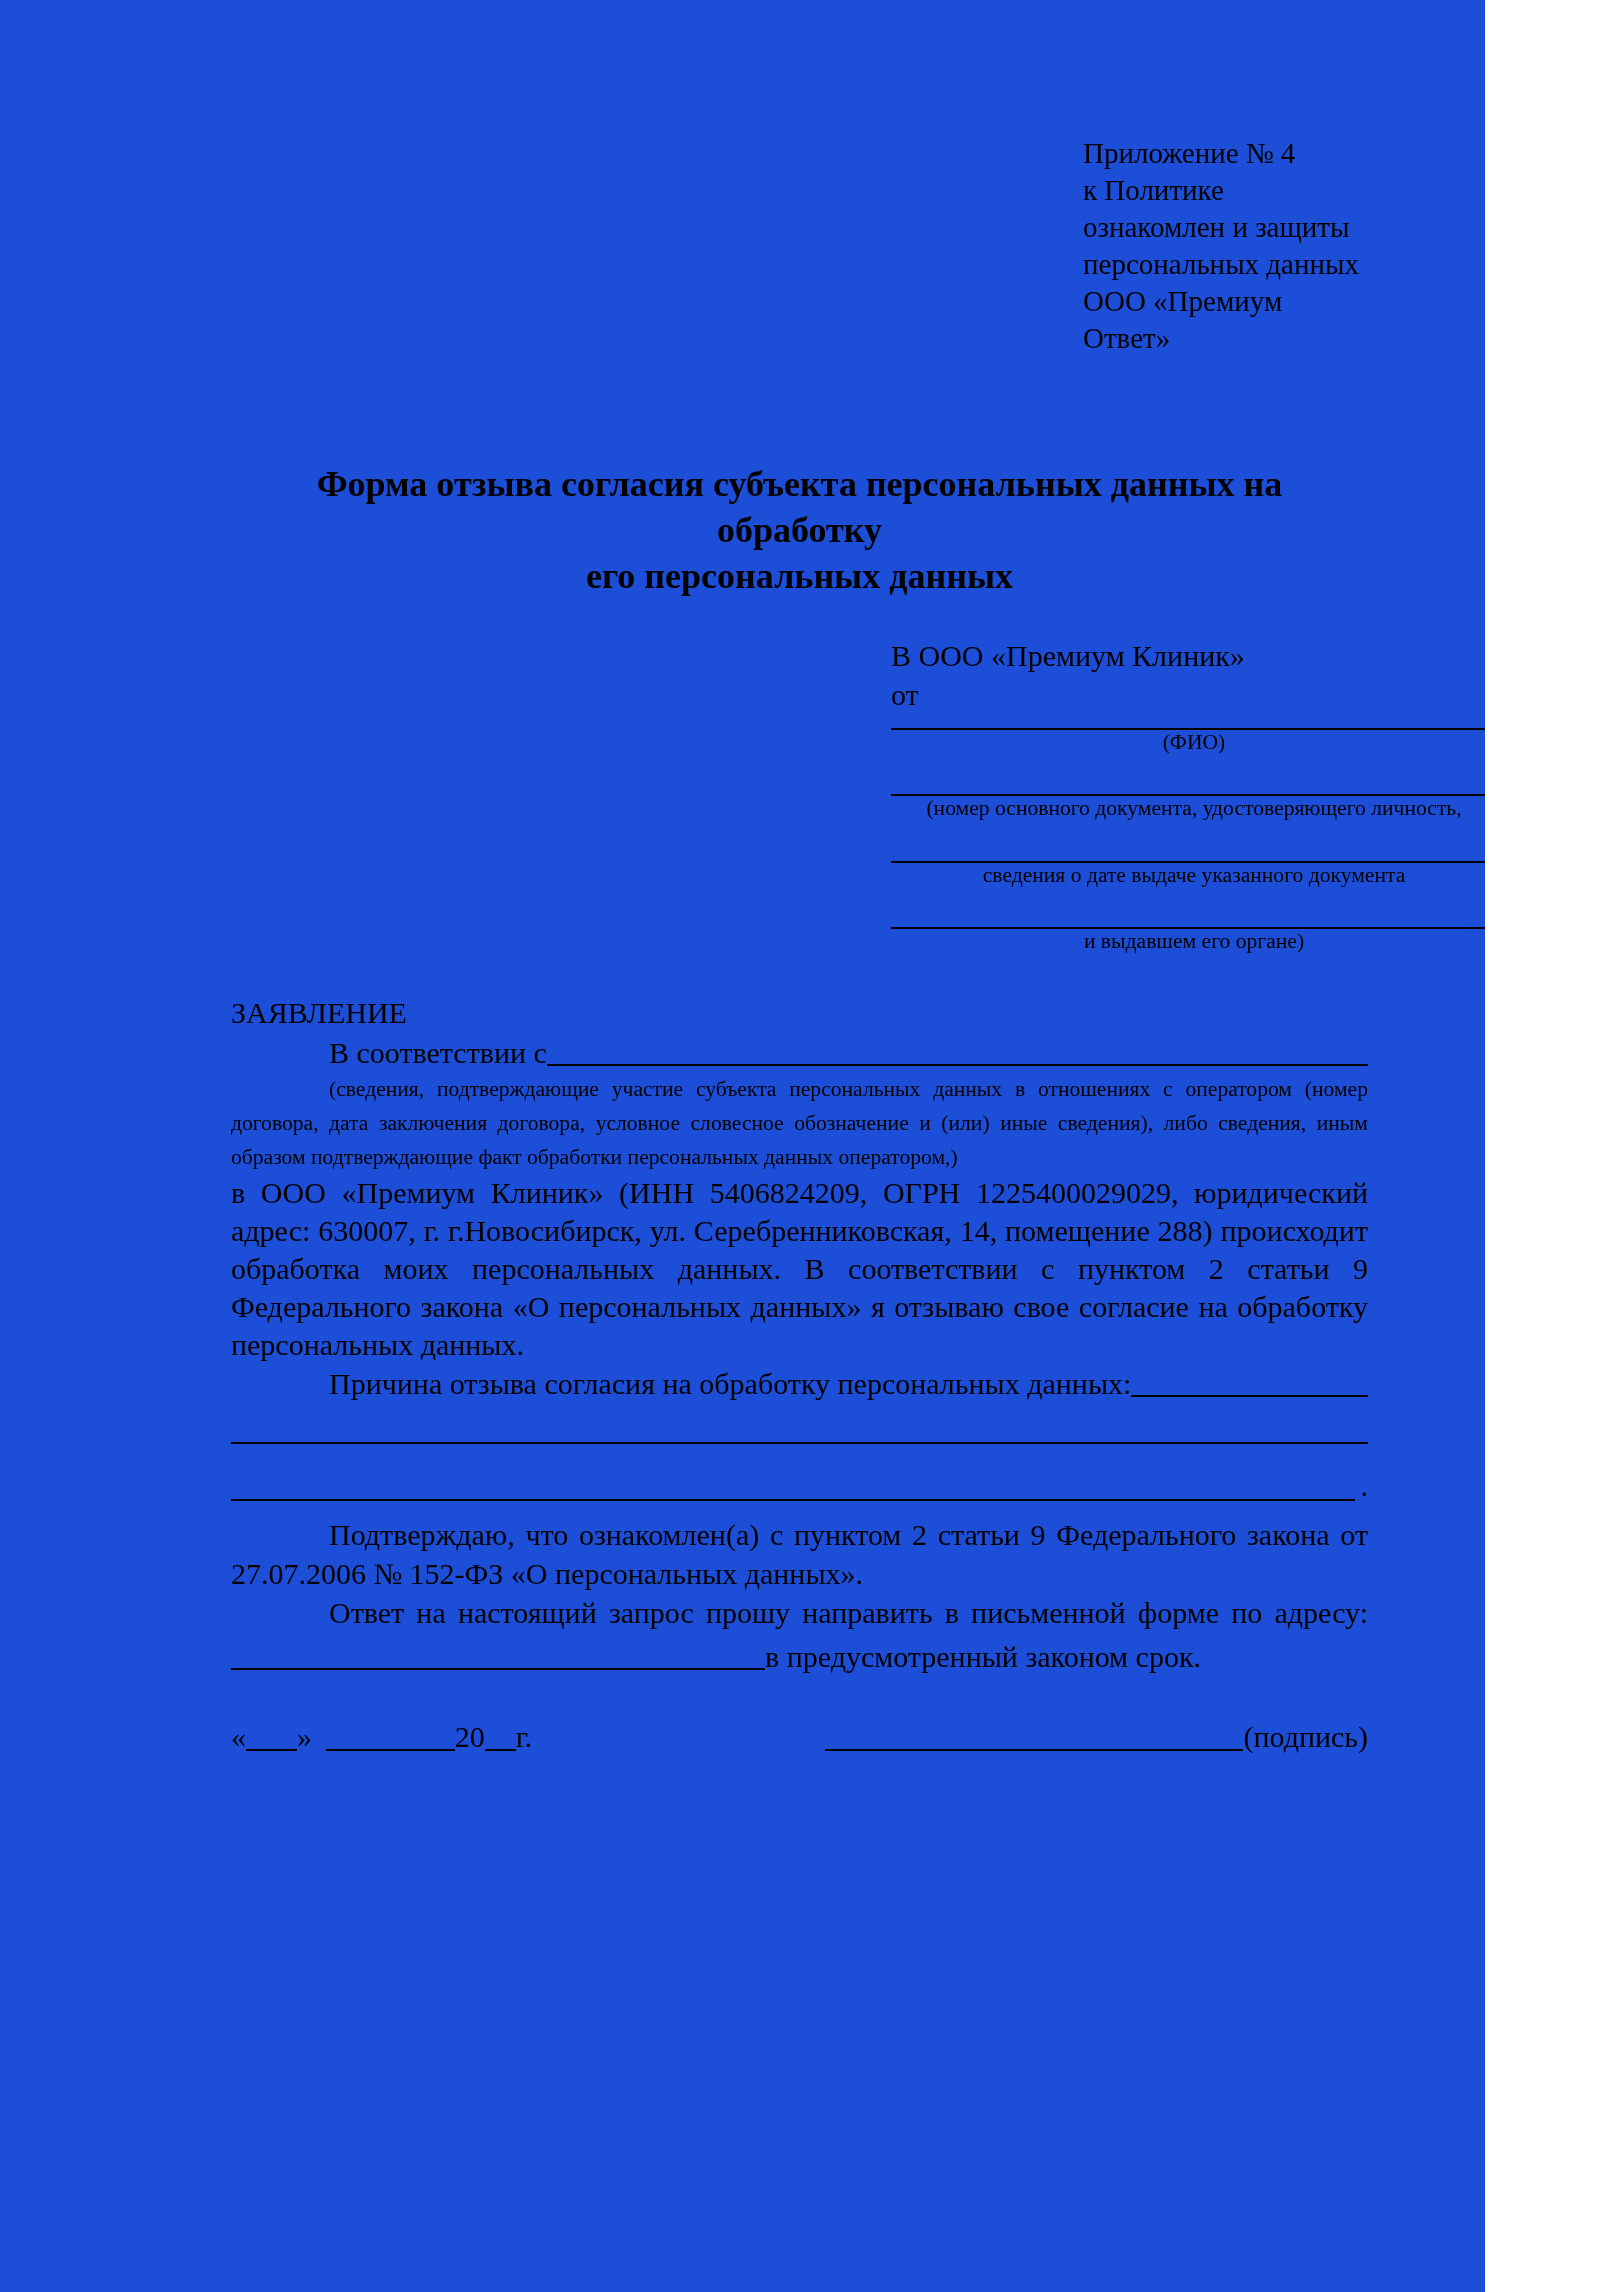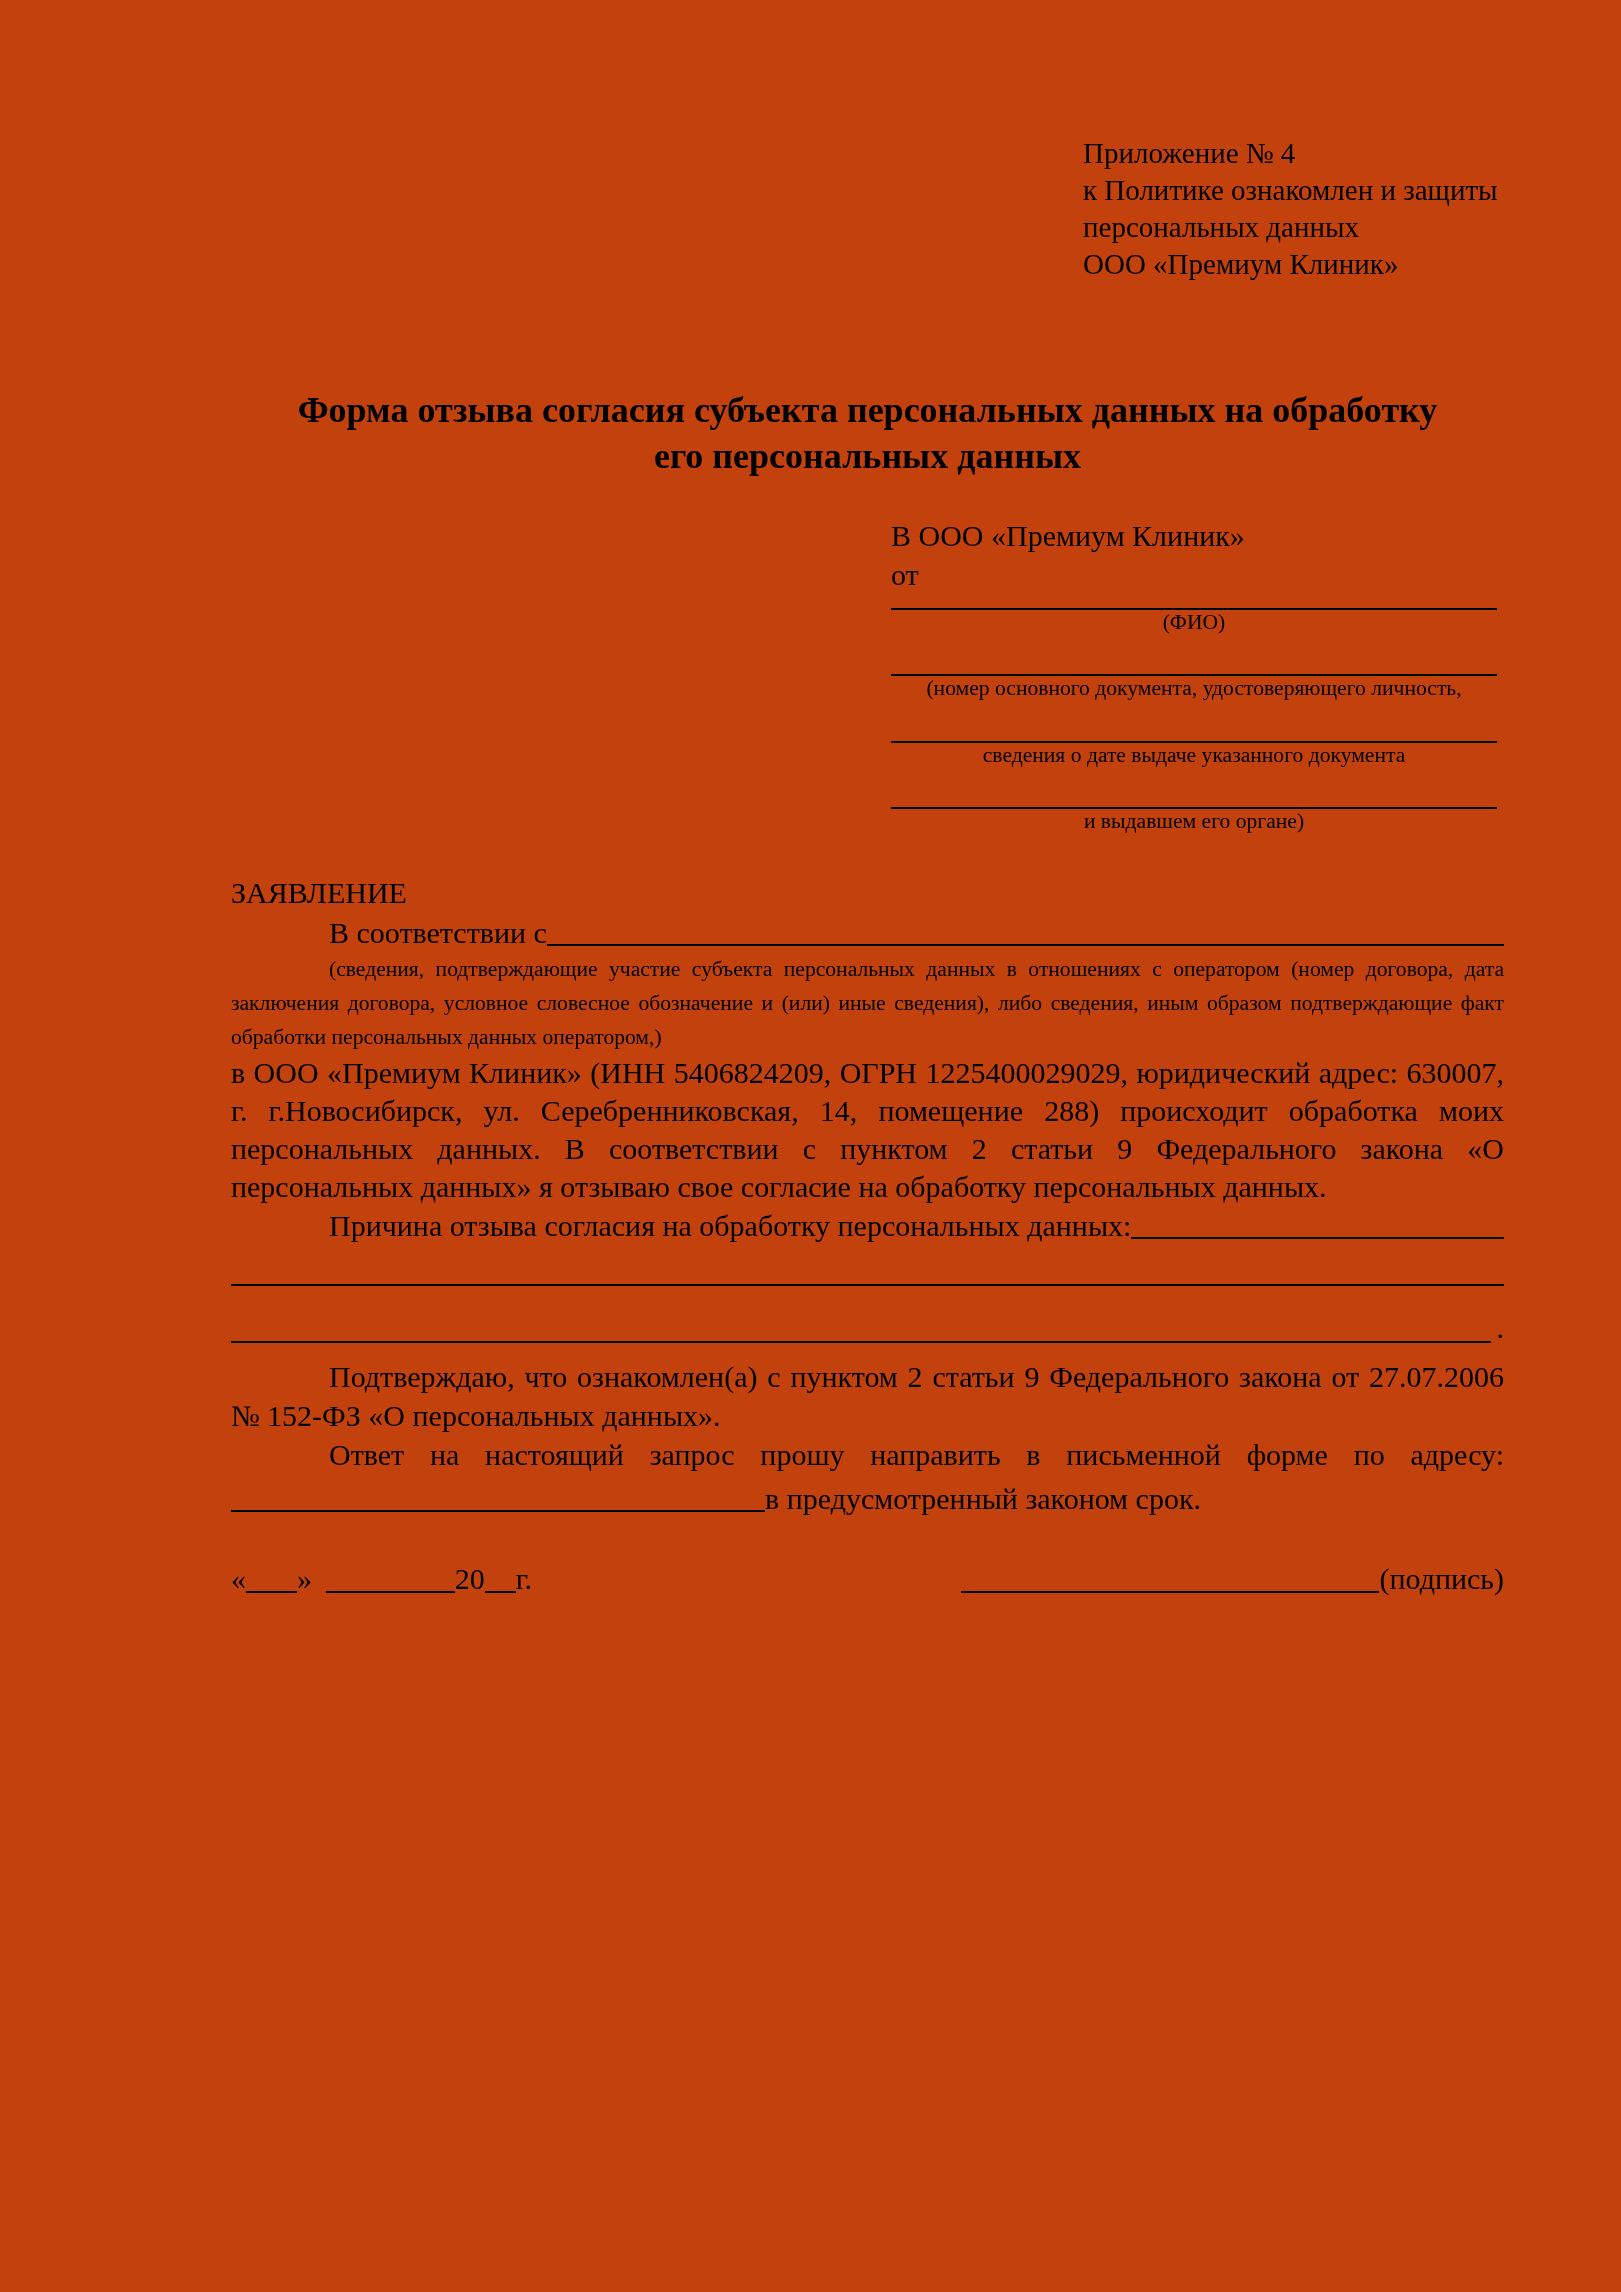--- a/index.html
+++ b/index.html
@@ -1,21 +1,21 @@
 <!DOCTYPE html>
 <html lang="ru"><head>
 <meta charset="utf-8">
 <style>
   * { box-sizing: border-box; margin: 0; padding: 0; }
   html, body { background: #ffffff; }
   .page {
     position: relative;
-    width: 1621px;
+    width: 1485px;
     height: 2293px;
-    background: #c2410c;
+    background: #1d4ed8;
     color: #000000;
     font-family: "Liberation Serif", "DejaVu Serif", serif;
     padding: 135px 117px 0 231px; 
     overflow: hidden;
   }
   
   .hdr {
     margin-left: 852px;
     font-size: 29px;
     line-height: 37px;
@@ -137,21 +137,21 @@
 </style>
 </head>
 <body>
 
 <div class="page">
 
   <div class="hdr">
     <div>Приложение № 4</div>
     <div>к Политике ознакомлен и защиты</div>
     <div>персональных данных</div>
-    <div>ООО «Премиум Клиник»</div>
+    <div>ООО «Премиум Ответ»</div>
   </div>
 
   <div class="title">
     <div>Форма отзыва согласия субъекта персональных данных на обработку</div>
     <div>его персональных данных</div>
   </div>
 
   <div class="addr">
     <div>В ООО «Премиум Клиник»</div>
     <div>от</div>

